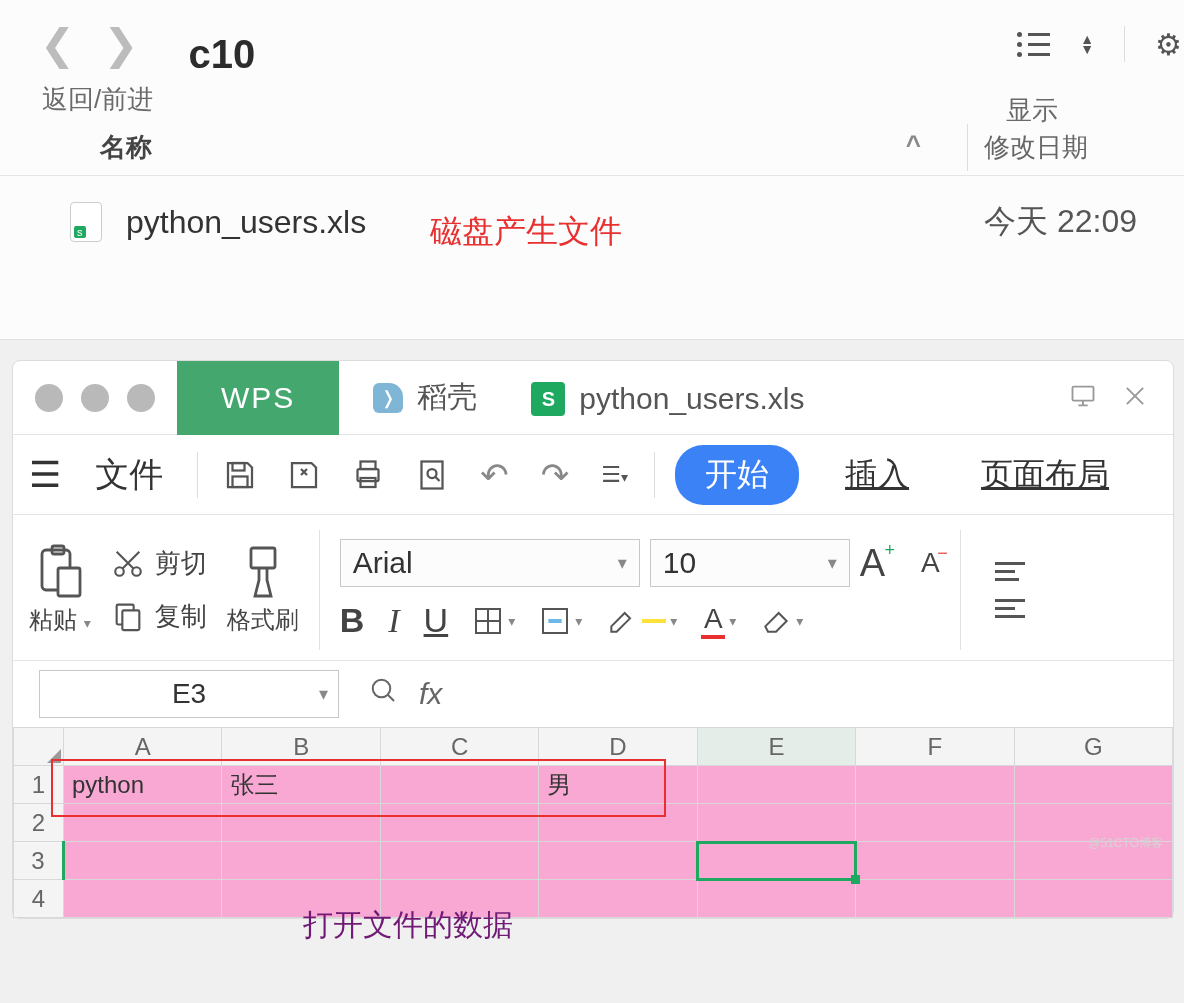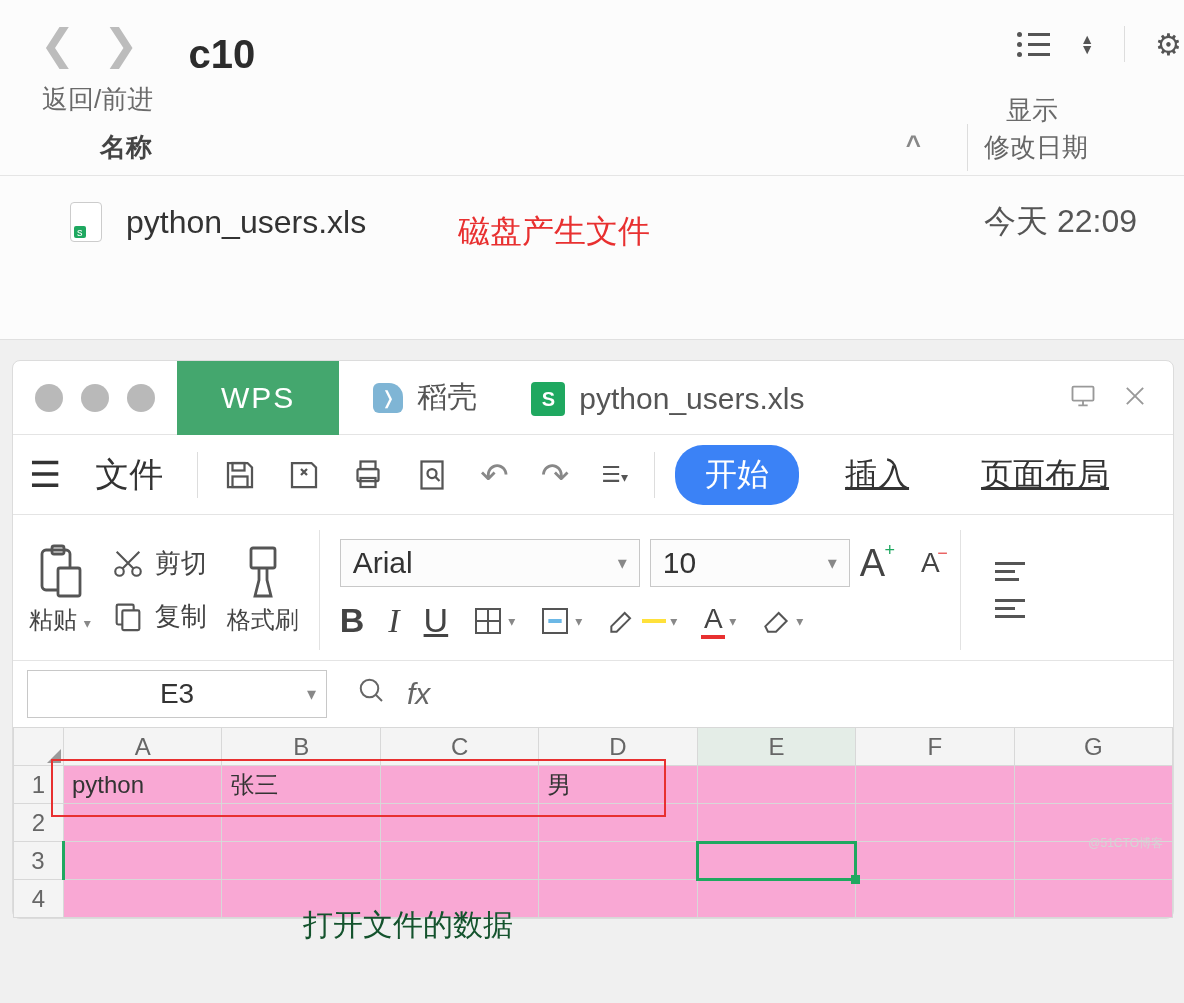--- a/index.html
+++ b/index.html
@@ -115,21 +115,21 @@
   position: absolute;
   bottom: 3px;
   left: 3px;
   font-size: 11px;
   color: #fff;
   background: #1fa860;
   padding: 0 3px;
   border-radius: 2px;
 }
 .finder-row .filename { flex: 1; }
-.annotation1 { color: #e83030; font-size: 32px; position: absolute; left: 430px; top: 210px; margin-left: 28px; }
+.annotation1 { color: #e83030; font-size: 32px; position: absolute; left: 430px; top: 210px; }
 .finder-row .date { color: #555; width: 160px; text-align: left; }
 
 
 .wps {
   margin: 20px 10px 0 12px;
   background: #fff;
   border: 1px solid #dcdcdc;
   border-radius: 8px;
   position: relative;
 }
@@ -297,21 +297,21 @@
 .fc-bar { width: 24px; height: 4px; background: #e83030; }
 .align-group { display: flex; flex-direction: column; gap: 18px; margin-left: 14px; }
 .align-lines { display: flex; flex-direction: column; gap: 5px; }
 .align-lines span { width: 30px; height: 3px; background: #555; }
 
 
 .cellbar {
   height: 66px;
   display: flex;
   align-items: center;
-  padding: 10px 14px;
+  padding: 10px 26px;
   gap: 30px;
 }
 .cell-ref {
   border: 1px solid #c8c8c8;
   width: 300px;
   height: 48px;
   display: flex;
   align-items: center;
   justify-content: center;
   font-size: 28px;
@@ -367,21 +367,21 @@
   border-style: solid;
   border-width: 0 0 14px 14px;
   border-color: transparent transparent #9a9a9a transparent;
 }
 .red-box {
   position: absolute;
   border: 2px solid #e83030;
   pointer-events: none;
 }
 .annotation2 {
-  color: #14532d;
+  color: #701a75;
   font-size: 30px;
   position: absolute;
 }
 .watermark {
   position: absolute;
   right: 10px;
   bottom: 66px;
   font-size: 12px;
   color: #d4d4d4;
 }

